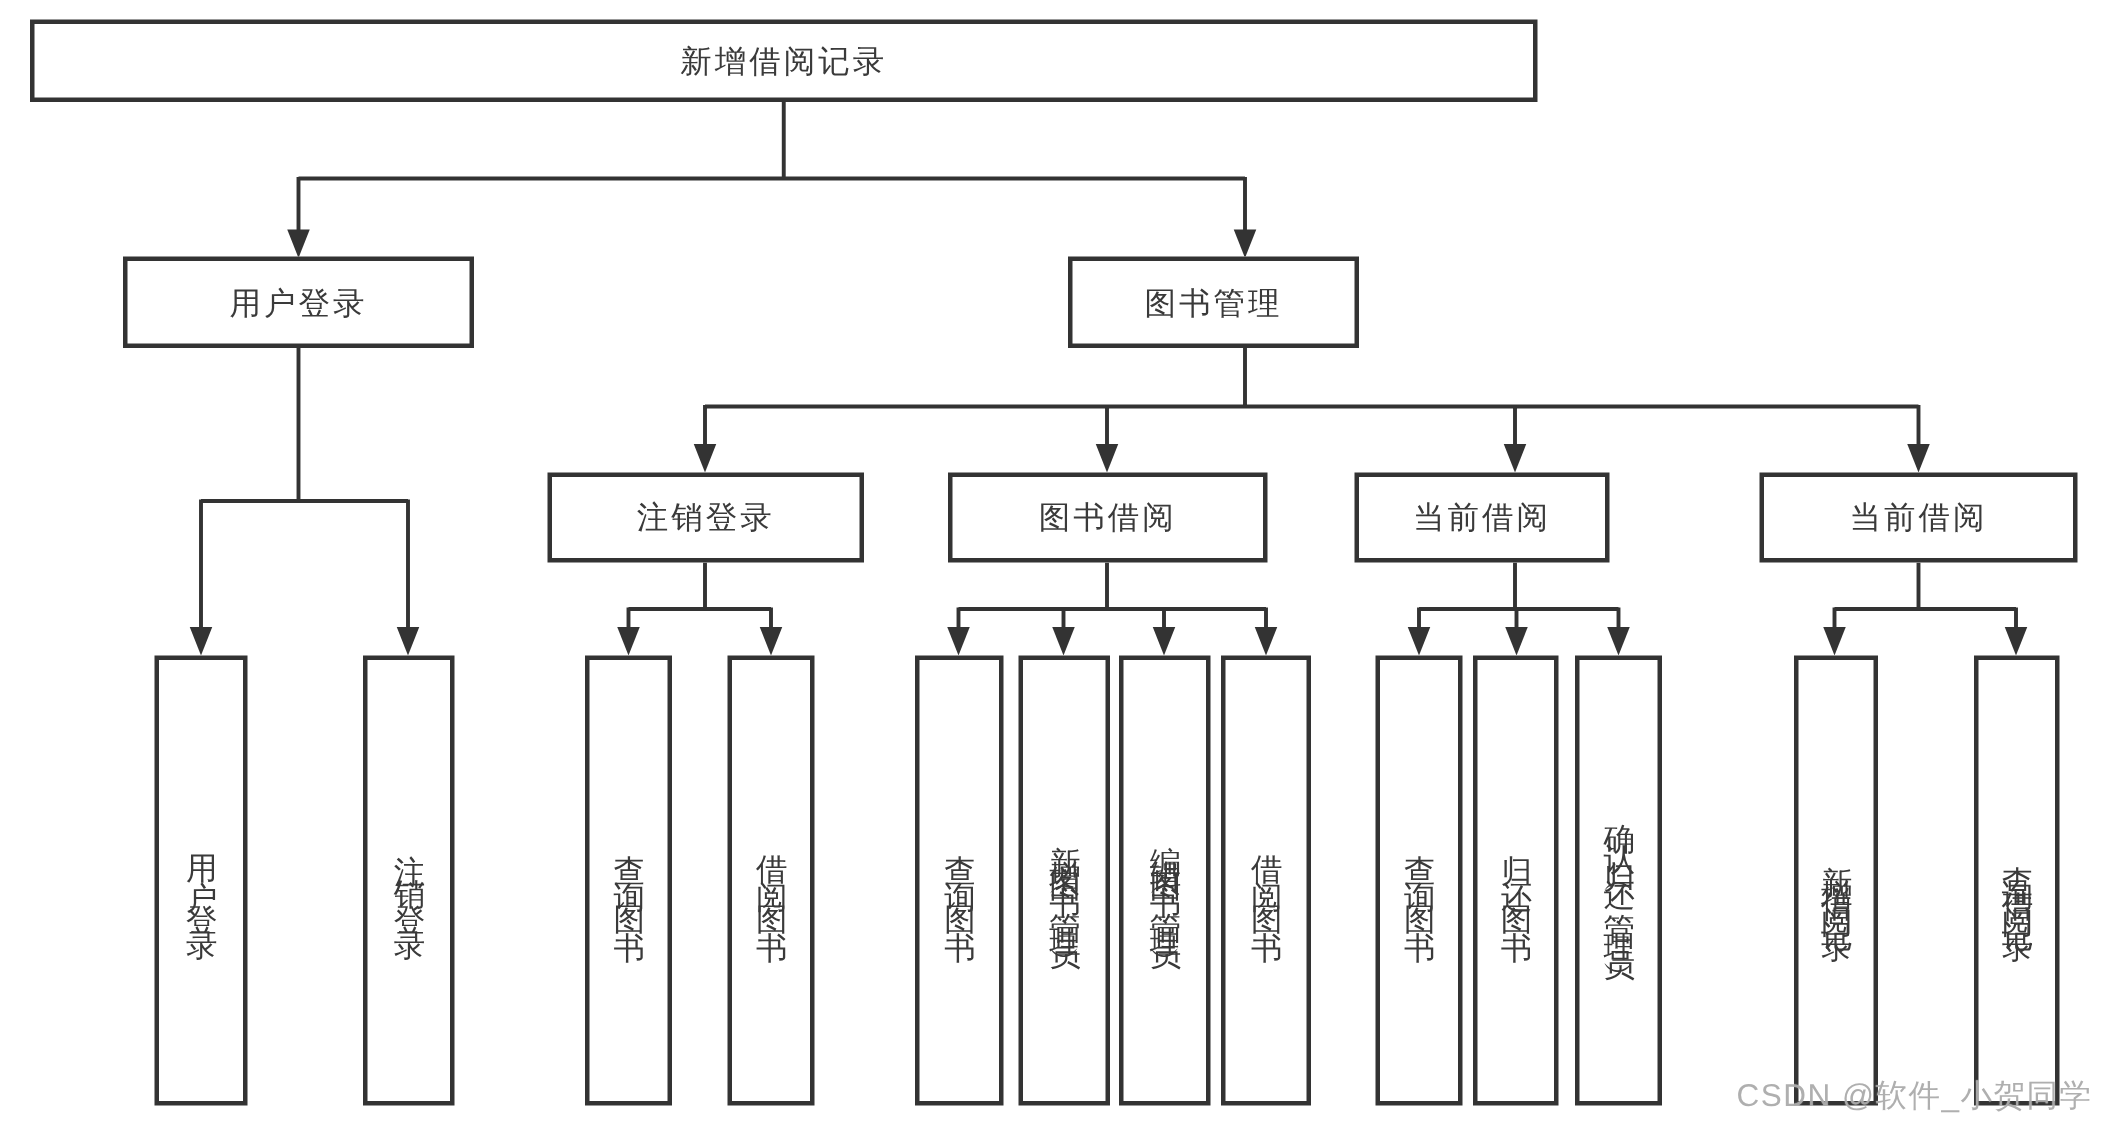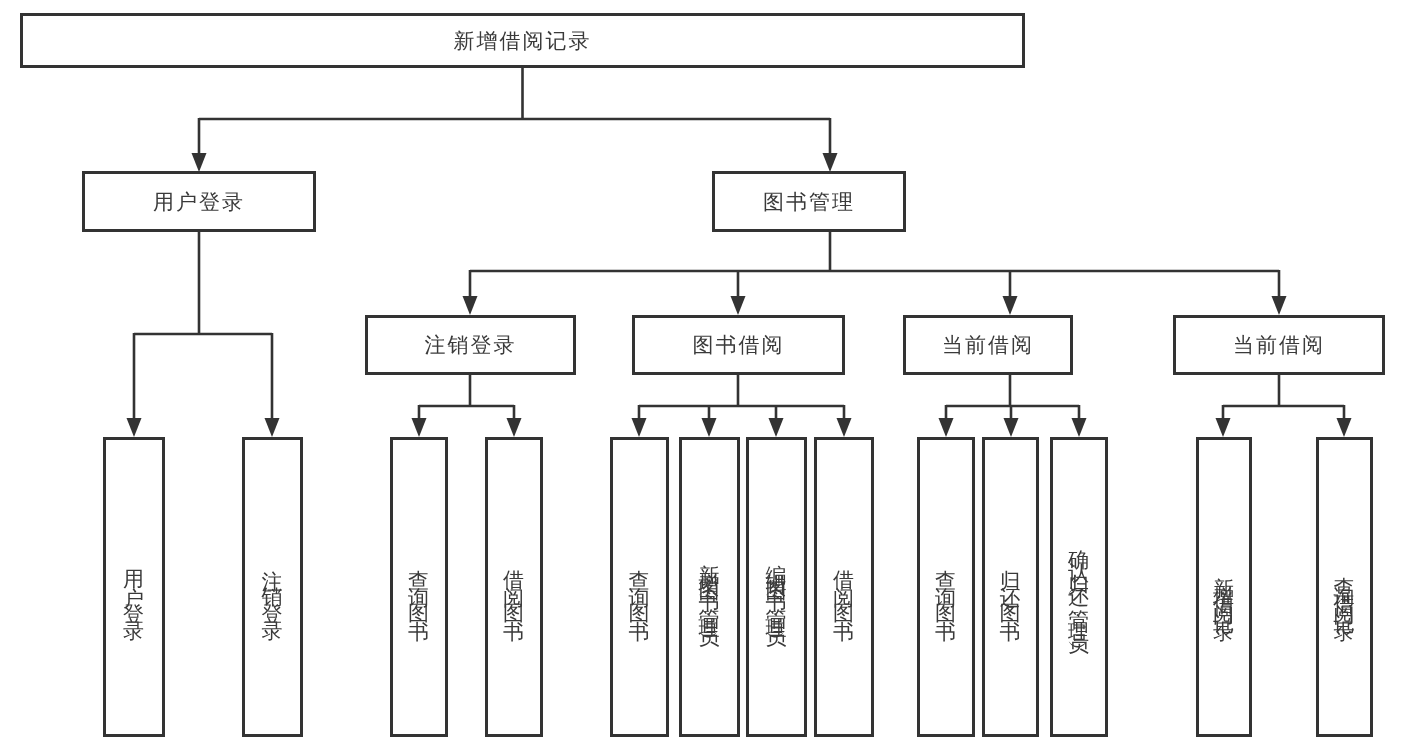--- a/index.html
+++ b/index.html
@@ -158,14 +158,15 @@
     <span class="vlabel sp8">确认归还（管理员）</span>
   </div>
 
   <div class="box vbox" style="left:1196px; width:56px;">
     <span class="vlabel sp6">新增借阅记录</span>
   </div>
   <div class="box vbox" style="left:1316px; width:57px;">
     <span class="vlabel sp6">查询借阅记录</span>
   </div>
 
+  <div class="watermark">CSDN @软件_小贺同学</div>
 
 </div>
 
 </body></html>

